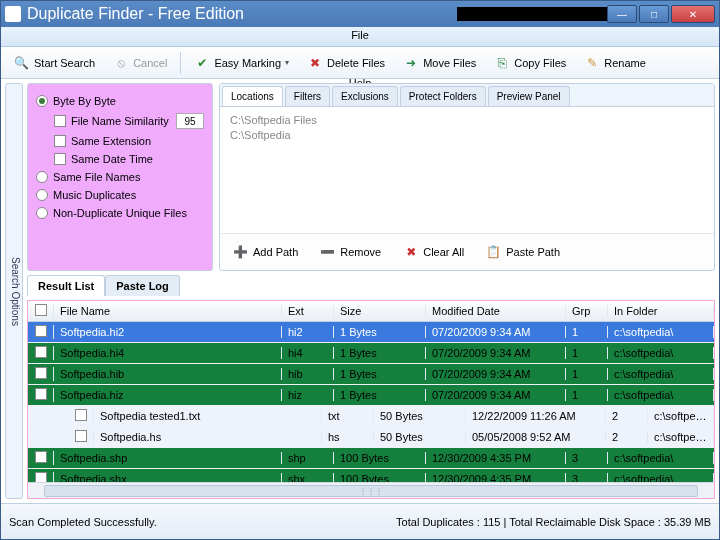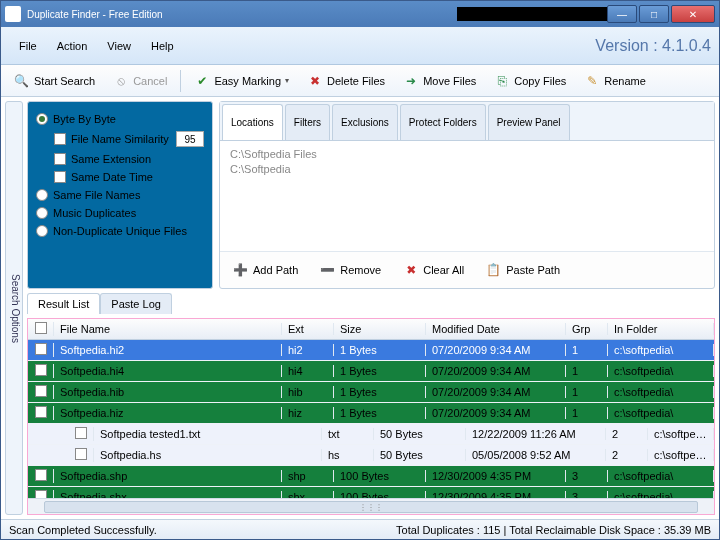--- a/index.html
+++ b/index.html
@@ -1,73 +1,73 @@
 <!DOCTYPE html>
 <html><head>
 <meta charset="utf-8">
 <style>
 * { margin: 0; padding: 0; box-sizing: border-box; font-family: "Segoe UI", Tahoma, sans-serif; font-size: 11px; }
 body { background: #5a8cc7; width: 720px; height: 540px; overflow: hidden; }
 .window { width: 720px; height: 540px; background: #fff; border: 1px solid #3a5a8a; display: flex; flex-direction: column; }
 .titlebar { height: 26px; background: linear-gradient(#5a8cc7,#4a7ab7); display: flex; align-items: center; padding: 0 4px; color: #fff; }
 .titlebar-icon { width: 16px; height: 16px; background: #fff; border-radius: 2px; margin-right: 6px; }
-.titlebar-text { flex: 1; font-size: 10px; }
+.titlebar-text { flex: 1; font-size: 16px; }
 .titlebar-redact { width: 150px; height: 14px; background: #000; margin-right: auto; }
 .win-btns { display: flex; gap: 2px; }
 .win-btn { width: 30px; height: 18px; border: 1px solid #2a4a7a; border-radius: 2px; display: flex; align-items: center; justify-content: center; font-size: 10px; color: #fff; cursor: pointer; }
 .win-btn.min, .win-btn.max { background: linear-gradient(#6a9cd7,#4a7ab7); }
 .win-btn.close { background: linear-gradient(#e87070,#c84040); width: 44px; }
-.menubar { height: 38px; background: linear-gradient(#eaf3fc,#d5e6f8); display: flex; align-items: center; padding: 0 8px; border-bottom: 1px solid #b0c8e0; }
+.menubar { height: 20px; background: linear-gradient(#eaf3fc,#d5e6f8); display: flex; align-items: center; padding: 0 8px; border-bottom: 1px solid #b0c8e0; flex-direction: column; }
 .menu-item { padding: 2px 10px; cursor: pointer; }
 .version { margin-left: auto; color: #5577aa; font-size: 16px; }
 .toolbar { height: 32px; background: linear-gradient(#fdfdfd,#eef4fb); border-bottom: 1px solid #c0d0e0; display: flex; align-items: center; padding: 0 6px; gap: 4px; }
 .tool-btn { display: flex; align-items: center; gap: 4px; padding: 3px 6px; border: 1px solid transparent; border-radius: 3px; cursor: pointer; }
 .tool-btn.disabled { color: #999; cursor: default; }
 .tool-icon { width: 16px; height: 16px; display: inline-flex; align-items: center; justify-content: center; font-size: 12px; }
 .tool-sep { width: 1px; height: 22px; background: #c0d0e0; margin: 0 2px; }
 .dropdown-arrow { font-size: 8px; color: #555; }
 .main-area { flex: 1; display: flex; padding: 4px; gap: 4px; overflow: hidden; }
 .side-tab { width: 18px; background: #eef4fb; border: 1px solid #c0d0e0; border-radius: 3px; writing-mode: vertical-rl; text-orientation: mixed; text-align: center; padding: 6px 1px; font-size: 10px; color: #335; cursor: pointer; }
 .panels { flex: 1; display: flex; flex-direction: column; gap: 4px; overflow: hidden; }
 .top-panels { display: flex; gap: 6px; height: 188px; }
-.options-panel { width: 186px; border: 1px solid #c0d0e0; border-radius: 3px; padding: 8px; background: #0369a1; }
+.options-panel { width: 186px; border: 1px solid #c0d0e0; border-radius: 3px; padding: 8px; background: #f0abfc; }
 .radio-row, .check-row { display: flex; align-items: center; gap: 5px; padding: 3px 0; }
 .check-row { margin-left: 18px; }
 .radio, .checkbox { width: 12px; height: 12px; border: 1px solid #888; background: #fff; display: inline-flex; align-items: center; justify-content: center; }
 .radio { border-radius: 50%; }
 .radio.checked::after { content: ""; width: 6px; height: 6px; background: #3a7a3a; border-radius: 50%; }
 .spin { width: 28px; height: 16px; border: 1px solid #aaa; font-size: 10px; text-align: center; margin-left: auto; background: #fff; }
 .locations-panel { flex: 1; border: 1px solid #c0d0e0; border-radius: 3px; background: #fdfdfd; display: flex; flex-direction: column; }
 .tab-strip { display: flex; border-bottom: 1px solid #c0d0e0; background: #eef4fb; padding: 2px 2px 0 2px; }
-.tab { padding: 12px 8px; border: 1px solid #c0d0e0; border-bottom: none; margin-right: 2px; border-radius: 3px 3px 0 0; background: #e4ecf6; cursor: pointer; font-size: 10px; }
+.tab { padding: 4px 8px; border: 1px solid #c0d0e0; border-bottom: none; margin-right: 2px; border-radius: 3px 3px 0 0; background: #e4ecf6; cursor: pointer; font-size: 10px; }
 .tab.active { background: #fff; font-weight: 400; }
 .loc-list { flex: 1; padding: 6px 10px; background: #fff; color: #888; font-size: 11px; line-height: 1.4; }
 .loc-toolbar { display: flex; gap: 8px; padding: 6px; border-top: 1px solid #e0e8f0; }
 .result-tabs { display: flex; }
-.result-tab { padding: 4px 10px; border: 1px solid #c0d0e0; border-bottom: none; border-radius: 3px 3px 0 0; background: #e4ecf6; cursor: pointer; font-size: 11px; }
+.result-tab { padding: 4px 10px; border: 1px solid #c0d0e0; border-bottom: none; border-radius: 3px 3px 0 0; background: #e4ecf6; cursor: pointer; font-size: 11px; font-weight: bold; }
 .result-tab.active { background: #fff; }
 .grid-wrap { flex: 1; border: 1px solid #f9a8d4; background: #15803d; display: flex; flex-direction: column; overflow: hidden; }
 .grid-header, .grid-row { display: flex; align-items: center; height: 21px; }
 .grid-header { background: linear-gradient(#fdfdfd,#e8eef6); border-bottom: 1px solid #c0d0e0; }
 .cell { padding: 0 6px; border-right: 1px solid #e0e8f0; overflow: hidden; white-space: nowrap; text-overflow: ellipsis; }
 .col-chk { width: 26px; text-align: center; }
 .col-name { width: 228px; }
 .col-ext { width: 52px; }
 .col-size { width: 92px; }
 .col-date { width: 140px; }
 .col-grp { width: 42px; }
 .col-folder { flex: 1; }
 .grid-body { flex: 1; overflow-y: auto; overflow-x: hidden; }
 .grid-row { border-bottom: 1px solid #eef2f8; }
 .grid-row.sel { background: #3a7adf; color: #fff; }
 .grid-row.grp-even { background: #eef2fb; padding-left: 40px; }
 .grid-row .checkbox { margin: 0 auto; }
 .hscroll { height: 16px; background: #eef2f8; border-top: 1px solid #d0dae6; position: relative; }
 .hscroll-thumb { position: absolute; left: 16px; right: 16px; top: 2px; height: 12px; background: #d8e2ee; border: 1px solid #b8c8d8; border-radius: 2px; display: flex; align-items: center; justify-content: center; font-size: 8px; color: #888; }
-.statusbar { height: 20px; background: linear-gradient(#f4f8fc,#e4ecf6); border-top: 1px solid #c0d0e0; display: flex; align-items: center; padding: 0 8px; font-size: 10px; }
+.statusbar { height: 36px; background: linear-gradient(#f4f8fc,#e4ecf6); border-top: 1px solid #c0d0e0; display: flex; align-items: center; padding: 0 8px; font-size: 10px; }
 .statusbar .right { margin-left: auto; }
 .icon-search { color: #2a7a2a; }
 .icon-cancel { color: #999; }
 .icon-mark { color: #2a8a2a; }
 .icon-delete { color: #c83030; }
 .icon-move { color: #2a8a4a; }
 .icon-copy { color: #2a8a4a; }
 .icon-rename { color: #c89030; }
 .icon-add { color: #2a8a4a; }
 .icon-remove { color: #c85030; }

